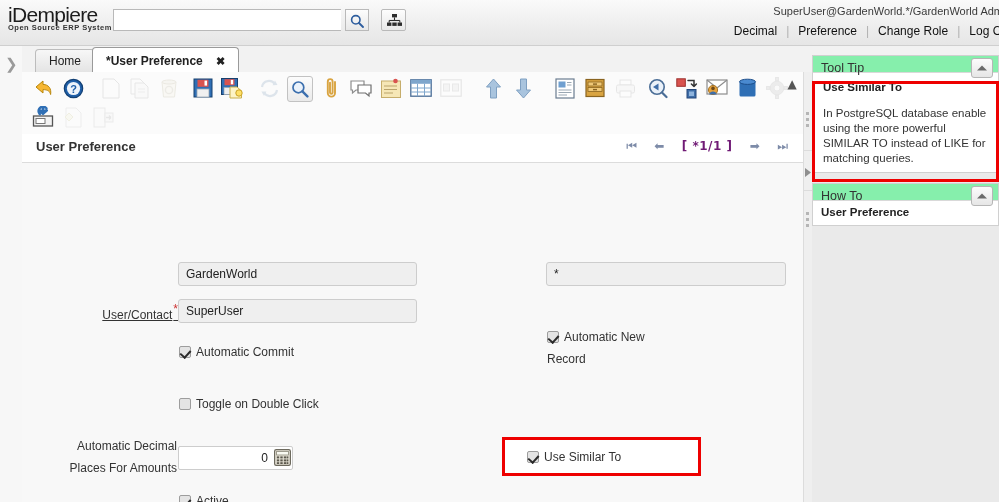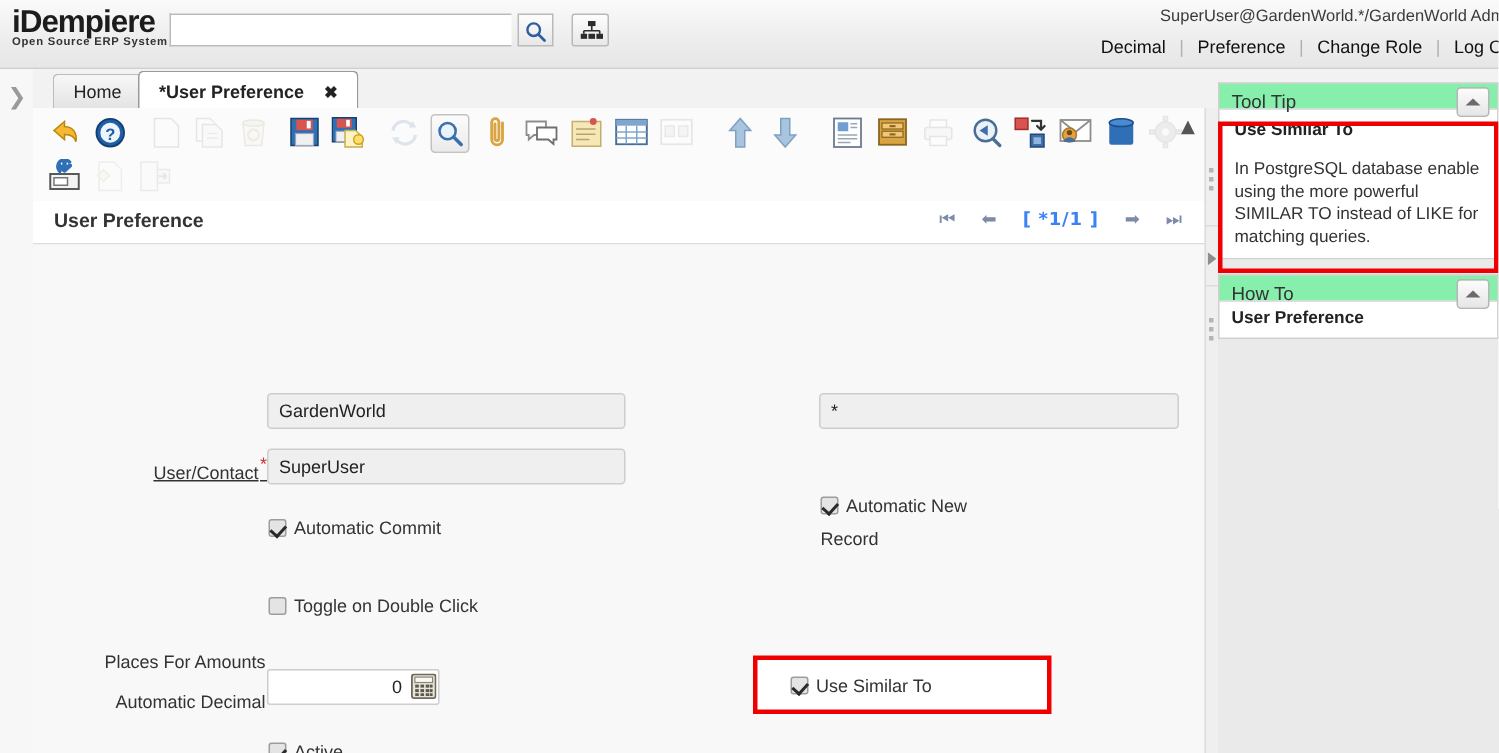--- a/index.html
+++ b/index.html
@@ -12,21 +12,21 @@
   #app { position: relative; width: 999px; height: 502px; background:#f2f2f2; }
 
   
   .header {
     position: absolute; left:0; top:0; width:999px; height:45px;
     background: linear-gradient(to bottom, #fafafa 0%, #ededed 60%, #e6e6e6 100%);
     border-bottom: 1px solid #cfcfcf;
   }
   .logo { position:absolute; left:8px; top:4px; width:105px; }
   .logo-main {
-    font-size: 21px; font-weight: bold; color:#1c1c1c; letter-spacing:-0.7px;
+    font-size: 21px; font-weight: normal; color:#1c1c1c; letter-spacing:-0.7px;
     font-family:"Liberation Sans", sans-serif; line-height:22px;
   }
   .logo-sub {
     font-size: 7.5px; font-weight: bold; color:#333; letter-spacing:0.5px;
     line-height:8px; margin-top:-2px;
   }
   .search-wrap { position:absolute; left:113px; top:9px; }
   .search-input {
     width: 228px; height:22px; border:1px solid #b9b9b9; border-right:none;
     background:#fff; font-size:12px; padding:0 5px; box-sizing:border-box;
@@ -112,21 +112,21 @@
   
   .rec-bar {
     position:absolute; left:0; top:62px; width:787px; height:28px;
     border-bottom:1px solid #dcdcdc; background:#fff;
   }
   .rec-title {
     position:absolute; left:14px; top:5px; font-size:13px; font-weight:bold; color:#333;
   }
   .rec-nav { position:absolute; right:14px; top:5px; font-size:12px; color:#7d8ba8;}
   .rec-nav span { margin:0 7px; cursor:pointer; font-family:"DejaVu Sans", sans-serif;}
-  .rec-count { color:#3b82f6; font-weight:bold; font-family:"Liberation Sans", sans-serif;
+  .rec-count { color:#701a75; font-weight:bold; font-family:"Liberation Sans", sans-serif;
                letter-spacing:0.5px; cursor:default; }
   .rec-left-accent {
     position:absolute; left:10px; top:62px; width:2px; height:28px; background:#cfcfcf;
   }
 
   
   .form { position:absolute; left:0; top:91px; width:787px; height:339px; background:#f8f8f8;}
   .fld-label {
     position:absolute; font-size:12px; color:#333; text-align:right;
     text-decoration: underline; cursor:pointer;
@@ -512,22 +512,22 @@
         <div><span class="cbox on"></span><span class="cb-label">Automatic New</span></div>
         <div style="margin-top:-5px;"><span>Record</span></div>
       </div>
 
       <div class="cbrow" style="left:157px; top:234px;">
         <span class="cbox"></span><span class="cb-label">Toggle on Double Click</span>
       </div>
 
 
       <div class="fld-label plain" style="left:20px; top:270px; width:135px; line-height:27px;">
+        <div>Automatic Decimal</div>
         <div style="margin-top:-5px;">Places For Amounts</div>
-        <div>Automatic Decimal</div>
       </div>
       <input class="numbox" style="left: 156px; top: 283px; width: 115px;" value="0">
       <div class="calc-btn" style="left:252px; top:286px;">
         <svg width="17" height="17" viewBox="0 0 17 17">
           <rect x="0.6" y="0.6" width="15.8" height="15.8" rx="1.6" fill="#e8e4d8" stroke="#6d6a5e" stroke-width="1.2"></rect>
           <rect x="2.6" y="2.4" width="11.8" height="3.6" fill="#fafaf2" stroke="#8a8778" stroke-width="0.8"></rect>
           <g fill="#5b584d">
             <rect x="2.8" y="7.4" width="2.4" height="2"></rect>
               <rect x="6.3" y="7.4" width="2.4" height="2"></rect>
             <rect x="9.8" y="7.4" width="2.4" height="2"></rect>

